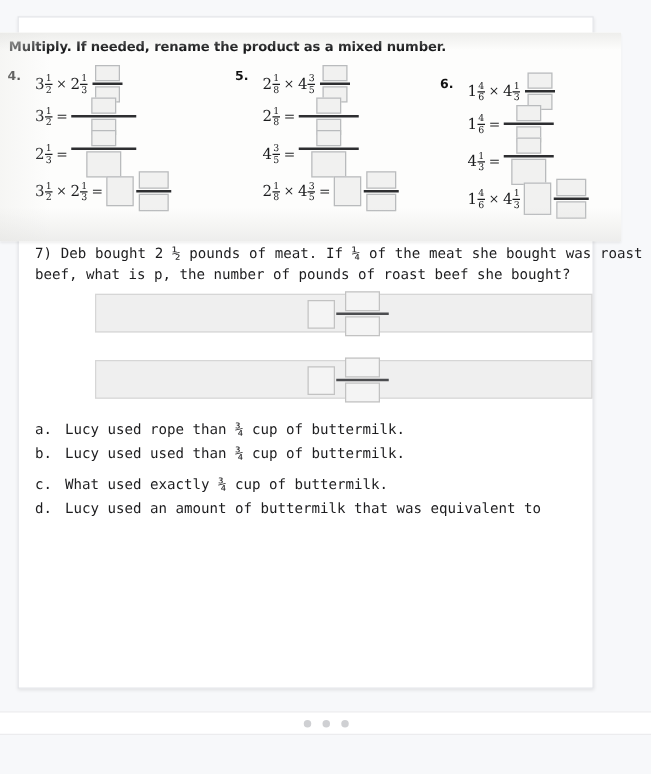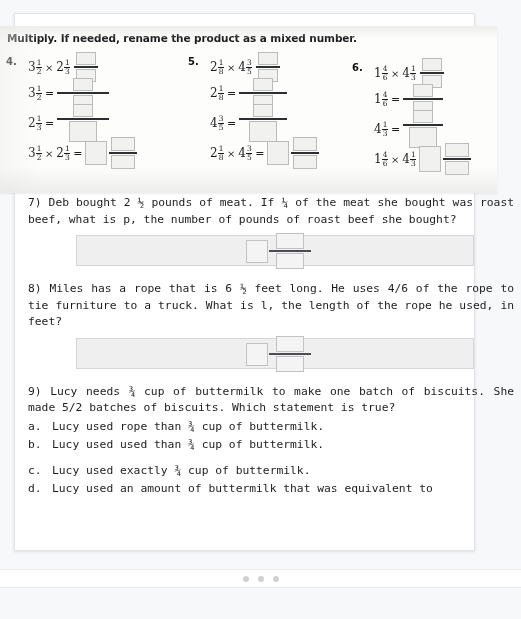--- a/index.html
+++ b/index.html
@@ -485,49 +485,47 @@
         <div class="cell"></div>
         <div class="bar"></div>
         <div class="cell"></div>
       </div>
     </div>
   </div>
 
   <div class="qgap"></div>
 
   <div class="qblock">
-    <p class="qtext">8) Miles has a rope that is 6 ½ feet long. He uses 4/6 of the rope to tie furniture to a truck. What is l, the length of the rope he used, in feet?</p>
     <div class="answer-field">
       <div class="af-whole"></div>
       <div class="af-frac">
         <div class="cell"></div>
         <div class="bar"></div>
         <div class="cell"></div>
       </div>
     </div>
   </div>
 
   <div class="qgap"></div>
 
   <div class="qblock">
-    <p class="qtext">9) Lucy needs ¾ cup of buttermilk to make one batch of biscuits. She made 5/2  batches of biscuits. Which statement is true?</p>
 
     <div class="choice">
       <span class="letter">a.</span>
       <span class="body">Lucy used rope than ¾ cup of buttermilk.</span>
     </div>
 
     <div class="choice">
       <span class="letter">b.</span>
       <span class="body">Lucy used used than ¾ cup of buttermilk.</span>
     </div>
 
     <div class="choice" style="margin-top:9px;">
       <span class="letter">c.</span>
-      <span class="body">Lucy used exactly ¾ cup of buttermilk.</span>
+      <span class="body">What used exactly ¾ cup of buttermilk.</span>
     </div>
 
     <div class="choice">
       <span class="letter">d.</span>
       <span class="body">Lucy used an amount of buttermilk that was equivalent to</span>
     </div>
   </div>
 </div>
 
 <div id="dots-bar">

